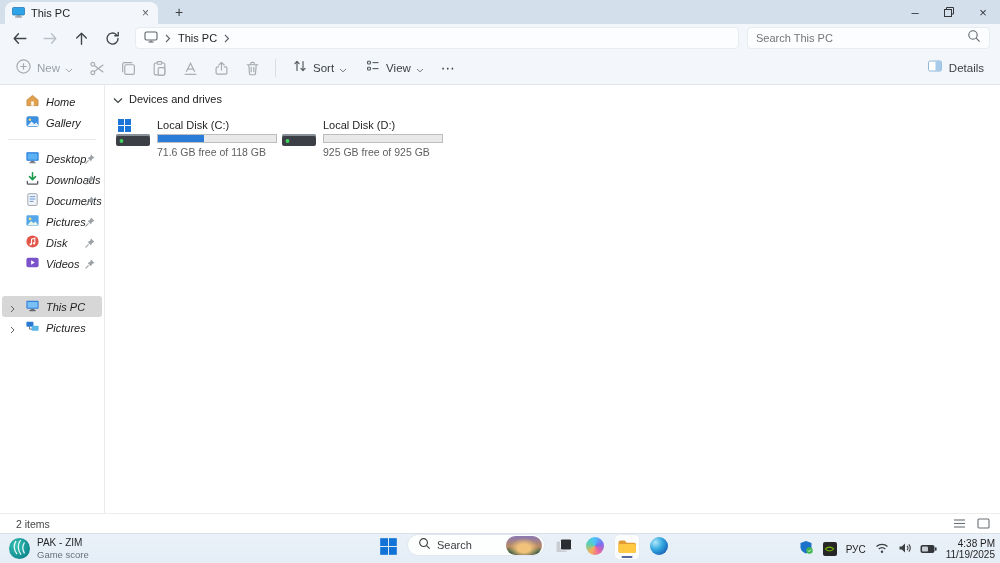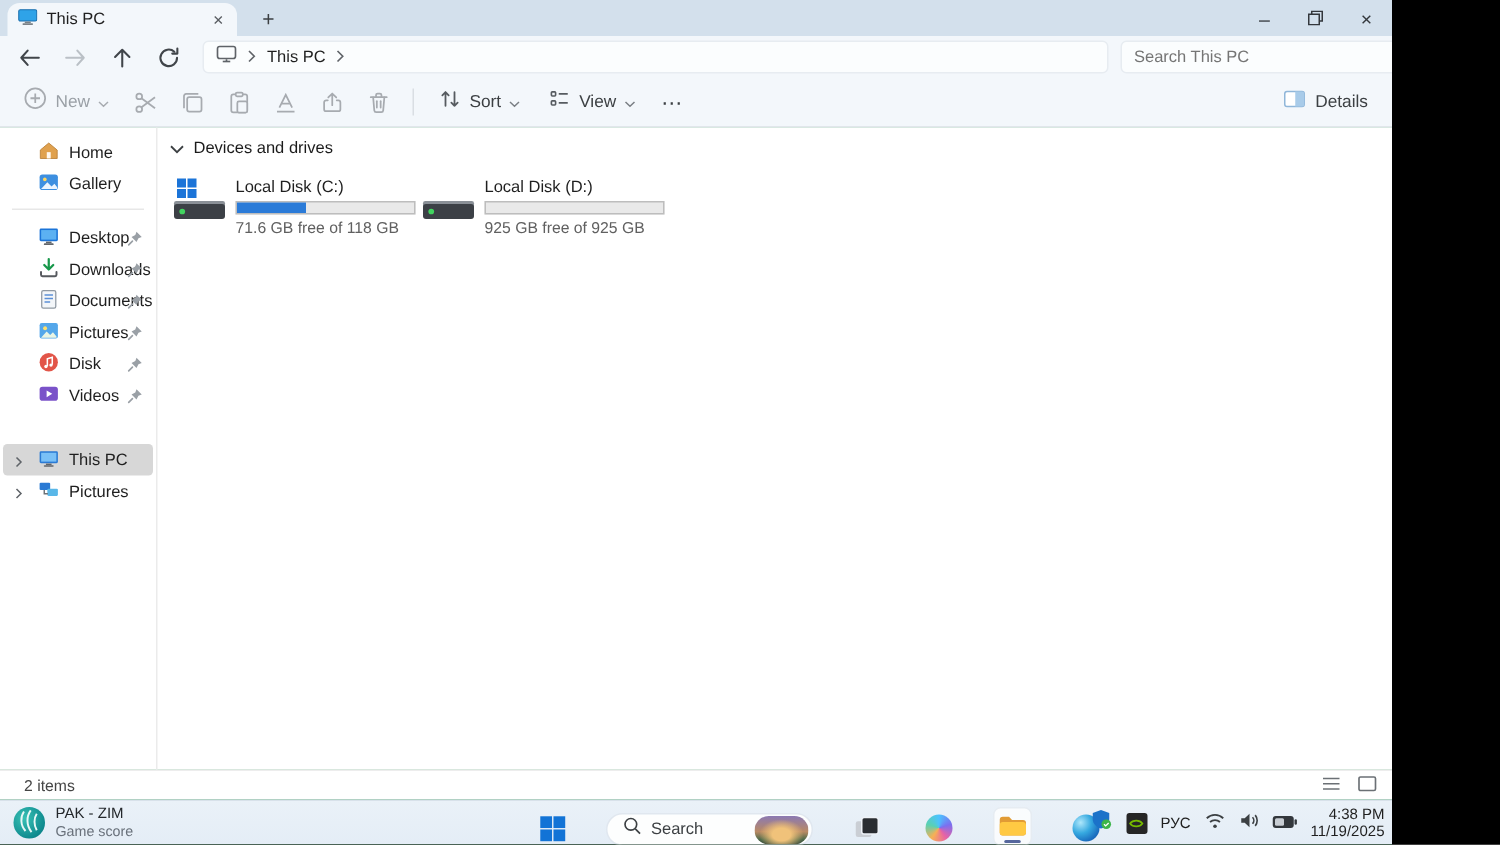--- a/index.html
+++ b/index.html
@@ -1,17 +1,17 @@
 <!DOCTYPE html>
 <html><head>
 <meta charset="utf-8">
 <style>
   html,body{margin:0;padding:0;background:#000;}
   *{box-sizing:border-box;font-family:"Liberation Sans",sans-serif;}
-  .screen{position:relative;width:928px;height:563px;background:#15803d;overflow:hidden;}
+  .screen{position:relative;width:1000px;height:563px;background:#0369a1;overflow:hidden;}
 
   
   .titlebar{position:absolute;top:0;left:0;width:100%;height:24px;background:#d3e0ec;}
   .tab{position:absolute;left:5px;top:2px;width:153px;height:22px;background:#f3f7fb;border-radius:8px 8px 0 0;display:flex;align-items:center;padding:0 7px;gap:6px;}
   .tab-label{flex:1;font-size:11px;color:#1f1f1f;white-space:nowrap;overflow:hidden;}
   .tab-close{font-size:12px;color:#5a5e63;line-height:1;padding:0 2px;}
   .newtab{position:absolute;left:168px;top:0;width:22px;height:24px;display:flex;align-items:center;justify-content:center;font-size:14px;color:#3c4043;}
   .win-controls{position:absolute;right:0;top:0;height:24px;display:flex;}
   .wc{width:34px;height:24px;display:flex;align-items:center;justify-content:center;color:#33373c;}
   .wc.min{font-size:13px;}
@@ -32,21 +32,21 @@
   .tb-btn{display:flex;align-items:center;gap:5px;padding:0 9px;height:26px;border-radius:4px;}
   .tb-label{font-size:11.5px;color:#3c4043;}
   .tb-label.dis{color:#9aa0a6;}
   .tb-iconbtn{width:31px;height:26px;display:flex;align-items:center;justify-content:center;border-radius:4px;}
   .tb-sep{width:1px;height:18px;background:#d9dee3;margin:0 7px;}
   .tb-more{width:30px;height:26px;display:flex;align-items:center;justify-content:center;font-size:14px;color:#3c4043;}
   .details-btn{position:absolute;right:8px;display:flex;align-items:center;gap:6px;padding:0 8px;height:26px;}
 
   
   .body{position:absolute;top:85px;left:0;width:100%;height:428px;background:#fff;display:flex;}
-  .sidebar{width:105px;flex:none;border-right:1px solid #ebebeb;padding-top:6px;position:relative;}
+  .sidebar{width:105px;flex:none;border-right:1px solid #ebebeb;padding-top:6px;position:relative;font-style:italic;}
   .side-item{height:21px;display:flex;align-items:center;padding-left:23px;gap:6px;font-size:11px;color:#1f1f1f;position:relative;border-radius:3px;margin:0 2px;}
   .side-item.selected{background:#d7d7d7;}
   .side-item .chev{position:absolute;left:8px;top:7px;}
   .side-item .pin{position:absolute;right:6px;top:5px;}
   .side-divider{height:1px;background:#e7e7e7;margin:6px 8px 8px 8px;}
   .side-gap{height:22px;}
   .side-label{white-space:nowrap;}
 
   .content{flex:1;position:relative;padding-top:6px;}
   .group-header{display:flex;align-items:center;gap:6px;margin-left:8px;height:16px;}
@@ -64,21 +64,21 @@
   .statusbar{position:absolute;top:513px;left:0;width:100%;height:20px;background:#fff;border-top:1px solid #ededed;display:flex;align-items:center;padding:0 16px;}
   .status-count{font-size:10.5px;color:#454545;}
   .status-views{position:absolute;right:10px;display:flex;gap:11px;align-items:center;}
 
   
   .taskbar{position:absolute;top:533px;left:0;width:100%;height:30px;background:linear-gradient(180deg,#eaf1f8,#e4edf6);border-top:1px solid #d8e1ea;}
   .tb-widget{position:absolute;left:9px;top:3px;display:flex;gap:7px;align-items:center;}
   .widget-icon{width:21px;height:21px;border-radius:50%;background:radial-gradient(circle at 35% 35%,#39c1b5,#0f8b8f 70%,#0a6e77);position:relative;overflow:hidden;}
   .widget-t1{font-size:10px;color:#24282c;line-height:12px;}
   .widget-t2{font-size:9.5px;color:#68707a;line-height:11px;}
-  .tb-center{position:absolute;left:356px;top:0;height:30px;display:flex;align-items:flex-end;gap:24px;}
+  .tb-center{position:absolute;left:376px;top:0;height:30px;display:flex;align-items:flex-start;gap:7px;}
   .tb-ico{width:24px;height:24px;display:flex;align-items:center;justify-content:center;border-radius:4px;}
   .tb-search{width:138px;height:22px;background:#fdfefe;border:1px solid #e0e7ef;border-radius:12px;display:flex;align-items:center;gap:6px;padding:0 2px 0 10px;}
   .tb-search-label{font-size:11px;color:#3c4043;}
   .search-img{margin-left:auto;width:36px;height:19px;border-radius:10px;background:
      radial-gradient(ellipse at 50% 65%, #f0c27a 0 24%, transparent 58%),
      linear-gradient(180deg,#8b79b3 0%,#b98a64 55%,#4f6b4a 82%,#3c4a3c 100%);}
   .copilot-ico{width:18px;height:18px;border-radius:50%;background:conic-gradient(#4cc2ff,#7a6ff0,#e863a4,#f7b055,#59d1b2,#4cc2ff);}
   .edge-ico{width:18px;height:18px;border-radius:50%;background:radial-gradient(circle at 30% 30%,#aee7fb,#36a9e0 40%,#1b6fc0 72%,#134e9a);}
   .explorer-active{width:26px;height:26px;background:rgba(255,255,255,.78);border:1px solid #e6ecf2;border-radius:5px;display:flex;align-items:center;justify-content:center;position:relative;}
   .explorer-active::after{content:"";position:absolute;bottom:1px;left:50%;transform:translateX(-50%);width:11px;height:2.5px;border-radius:2px;background:#56679d;}

